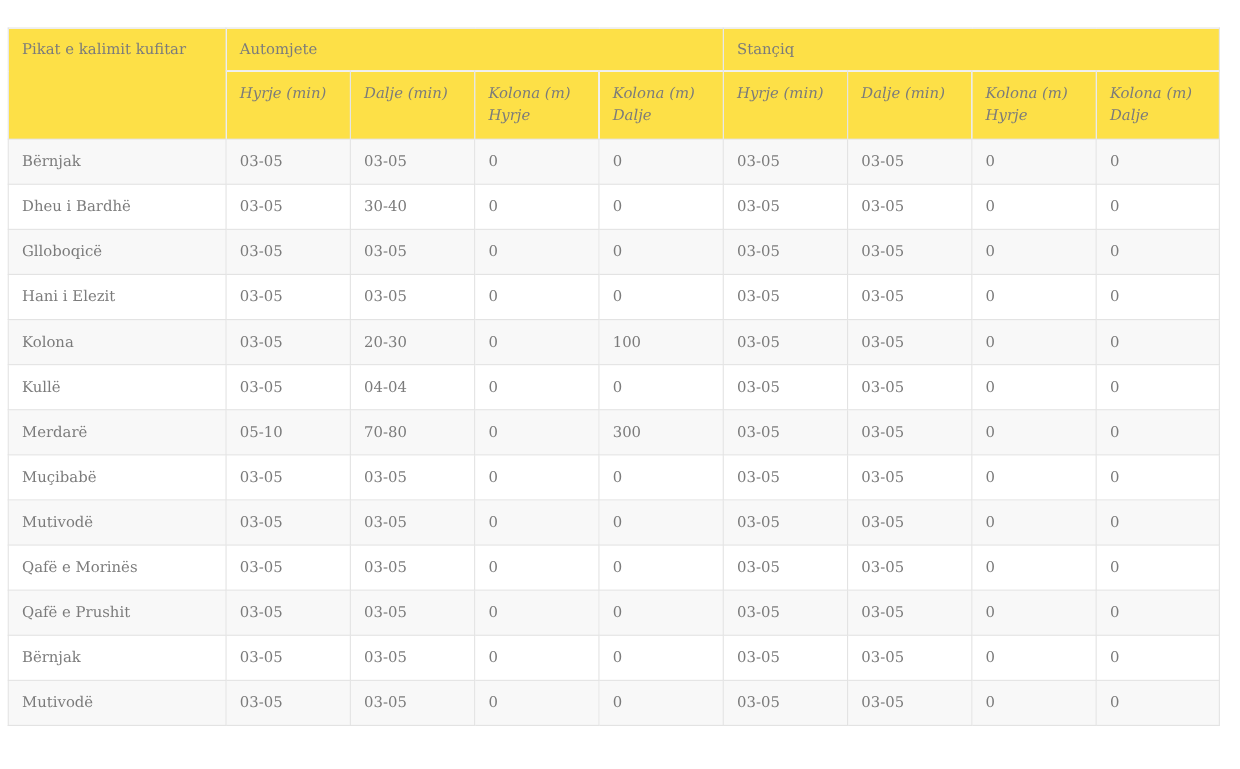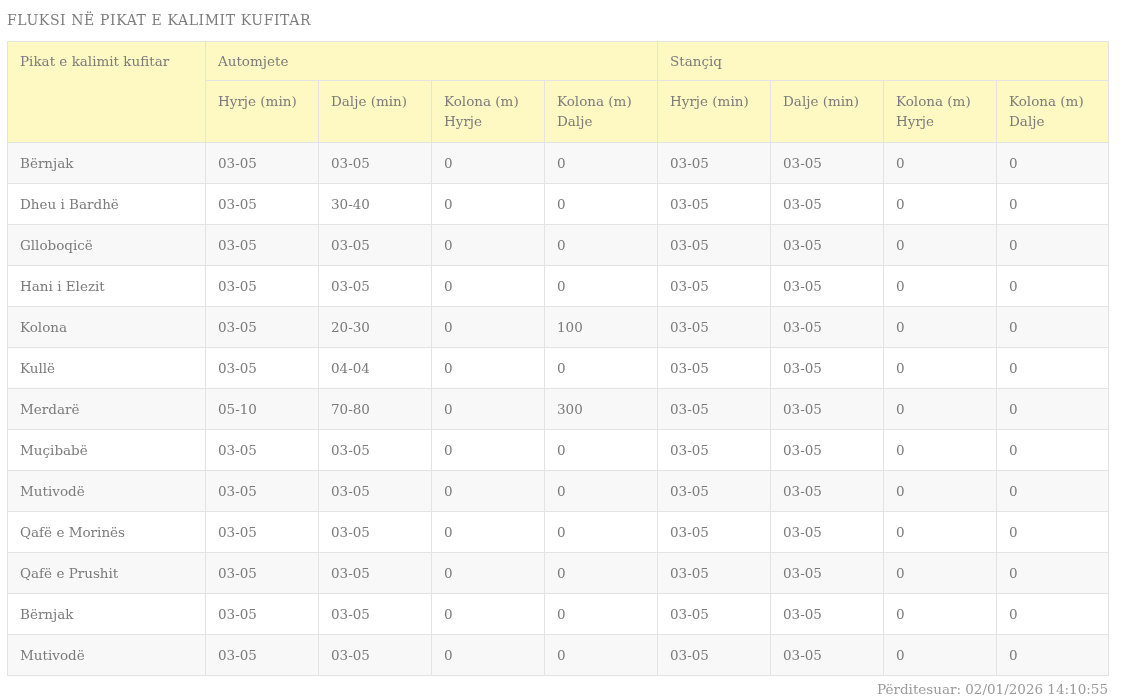--- a/index.html
+++ b/index.html
@@ -30,41 +30,40 @@
   .flux-table th, .flux-table td {
     border: 1px solid #e3e3e3;
     text-align: left;
     font-weight: normal;
     vertical-align: top;
     padding: 10px 12px;
     line-height: 20px;
     overflow: hidden;
     white-space: normal;
   }
-  .flux-table thead th { background: #fef9c3; }
+  .flux-table thead th { background: #fde047; }
   .flux-table thead tr.group-row th { padding: 9px 12px; }
-  .flux-table thead tr.sub-row th { height: 62px; }
+  .flux-table thead tr.sub-row th { height: 62px; font-style: italic; }
   .flux-table tbody td { height: 40px; padding: 10px 12px; white-space: nowrap; }
   .flux-table tbody tr:nth-child(odd) td { background: #f8f8f8; }
   .flux-table tbody tr:nth-child(even) td { background: #ffffff; }
   .footer-bar {
     width: 1101px;
     margin-left: 7px;
     margin-top: 5px;
     text-align: right;
     font-size: 13.5px;
     color: #9a9a9a;
   }
 </style>
 </head>
 <body>
 
 <div class="page">
 
-  <h1 class="page-title">FLUKSI NË PIKAT E KALIMIT KUFITAR</h1>
 
   <table class="flux-table">
     <colgroup>
       <col style="width:198px">
       <col style="width:113px">
         <col style="width:113px">
         <col style="width:113px">
         <col style="width:113px">
       <col style="width:113px">
         <col style="width:113px">
@@ -228,15 +227,14 @@
           <td>0</td>
           <td>0</td>
           <td>03-05</td>
           <td>03-05</td>
           <td>0</td>
           <td>0</td>
         </tr>
       </tbody>
   </table>
 
-  <div class="footer-bar">Përditesuar: 02/01/2026 14:10:55</div>
 
 </div>
 
 </body></html>

